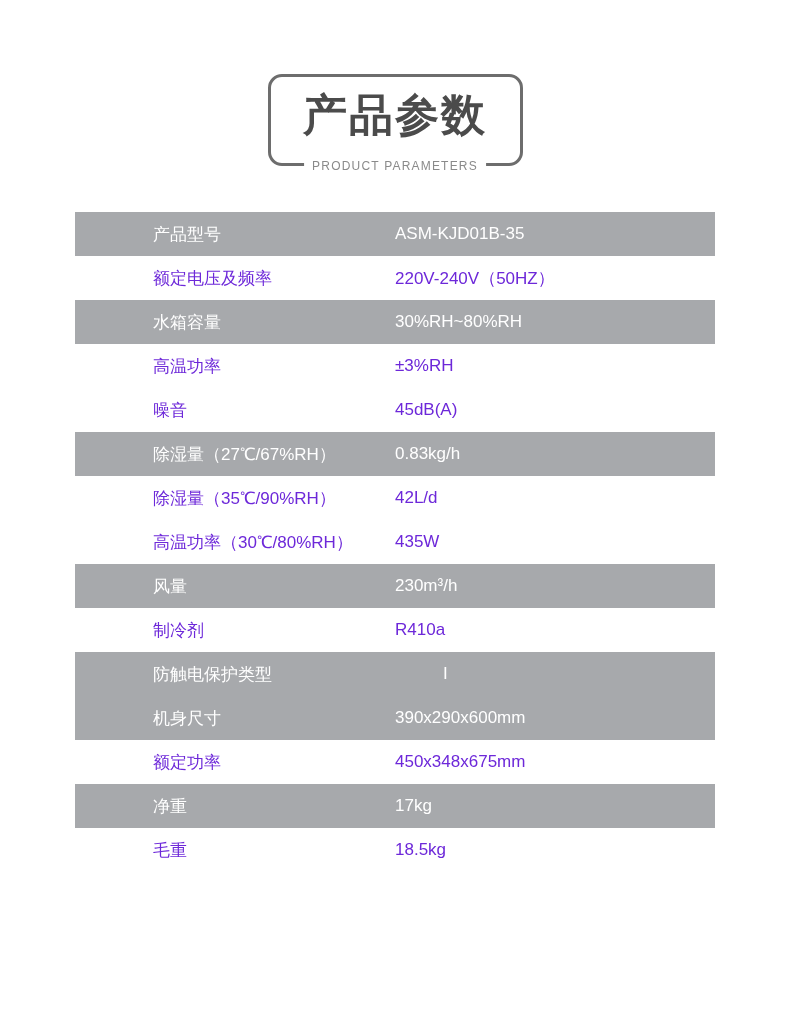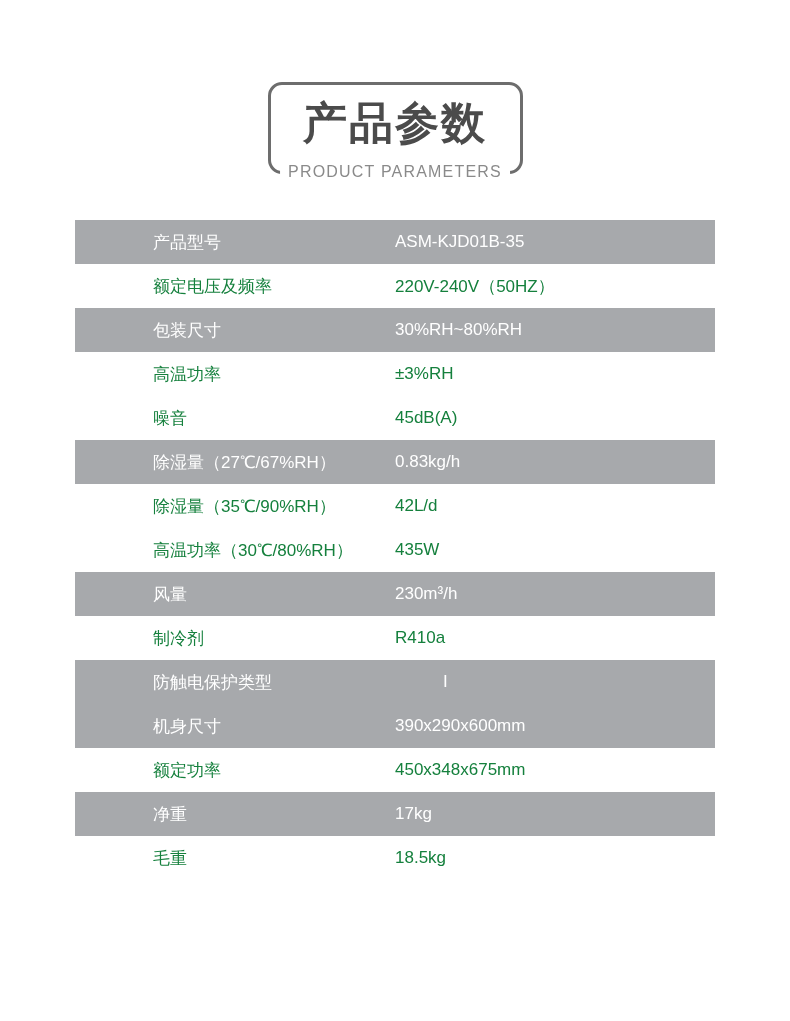--- a/index.html
+++ b/index.html
@@ -12,21 +12,21 @@
     height: 1021px;
     font-family: "Liberation Sans", sans-serif;
     color: #3c3c3c;
     position: relative;
     overflow: hidden;
   }
   .page {
     width: 790px;
     height: 778px;
     box-sizing: border-box;
-    padding: 8px;
+    padding: 0;
   }
 
   
   .title-wrap {
     display: flex;
     justify-content: center;
     padding-top: 74px;
   }
   .title-box {
     position: relative;
@@ -51,21 +51,21 @@
     padding: 0 6px;
     white-space: nowrap;
   }
   .title-en {
     position: absolute;
     bottom: -10px;
     left: 50%;
     transform: translateX(-50%);
     background: #ffffff;
     padding: 0 8px;
-    font-size: 16px;
+    font-size: 12px;
     letter-spacing: 1.2px;
     color: #8a8a8a;
     white-space: nowrap;
   }
 
   
   .spec-table {
     width: 640px;
     margin: 46px auto 0 auto;
     border-collapse: collapse;
@@ -74,21 +74,21 @@
   .spec-table tr {
     height: 44px;
   }
   .spec-table tr.odd {
     background: #a7a9ac;
     color: #ffffff;
     border-radius: 21px;
   }
   .spec-table tr.even {
     background: #ffffff;
-    color: #15803d;
+    color: #6d28d9;
   }
   .spec-table td {
     font-size: 17px;
     padding: 0;
     vertical-align: middle;
     white-space: nowrap;
     overflow: hidden;
   }
   .spec-table td.label {
     width: 320px;
@@ -117,21 +117,21 @@
     <tbody>
       <tr class="odd">
         <td class="label">产品型号</td>
         <td class="value">ASM-KJD01B-35</td>
       </tr>
       <tr class="even">
         <td class="label">额定电压及频率</td>
         <td class="value">220V-240V（50HZ）</td>
       </tr>
       <tr class="odd">
-        <td class="label">包装尺寸</td>
+        <td class="label">水箱容量</td>
         <td class="value">30%RH~80%RH</td>
       </tr>
       <tr class="even">
         <td class="label">高温功率</td>
         <td class="value">±3%RH</td>
       </tr>
       <tr class="even">
         <td class="label">噪音</td>
         <td class="value">45dB(A)</td>
       </tr>

